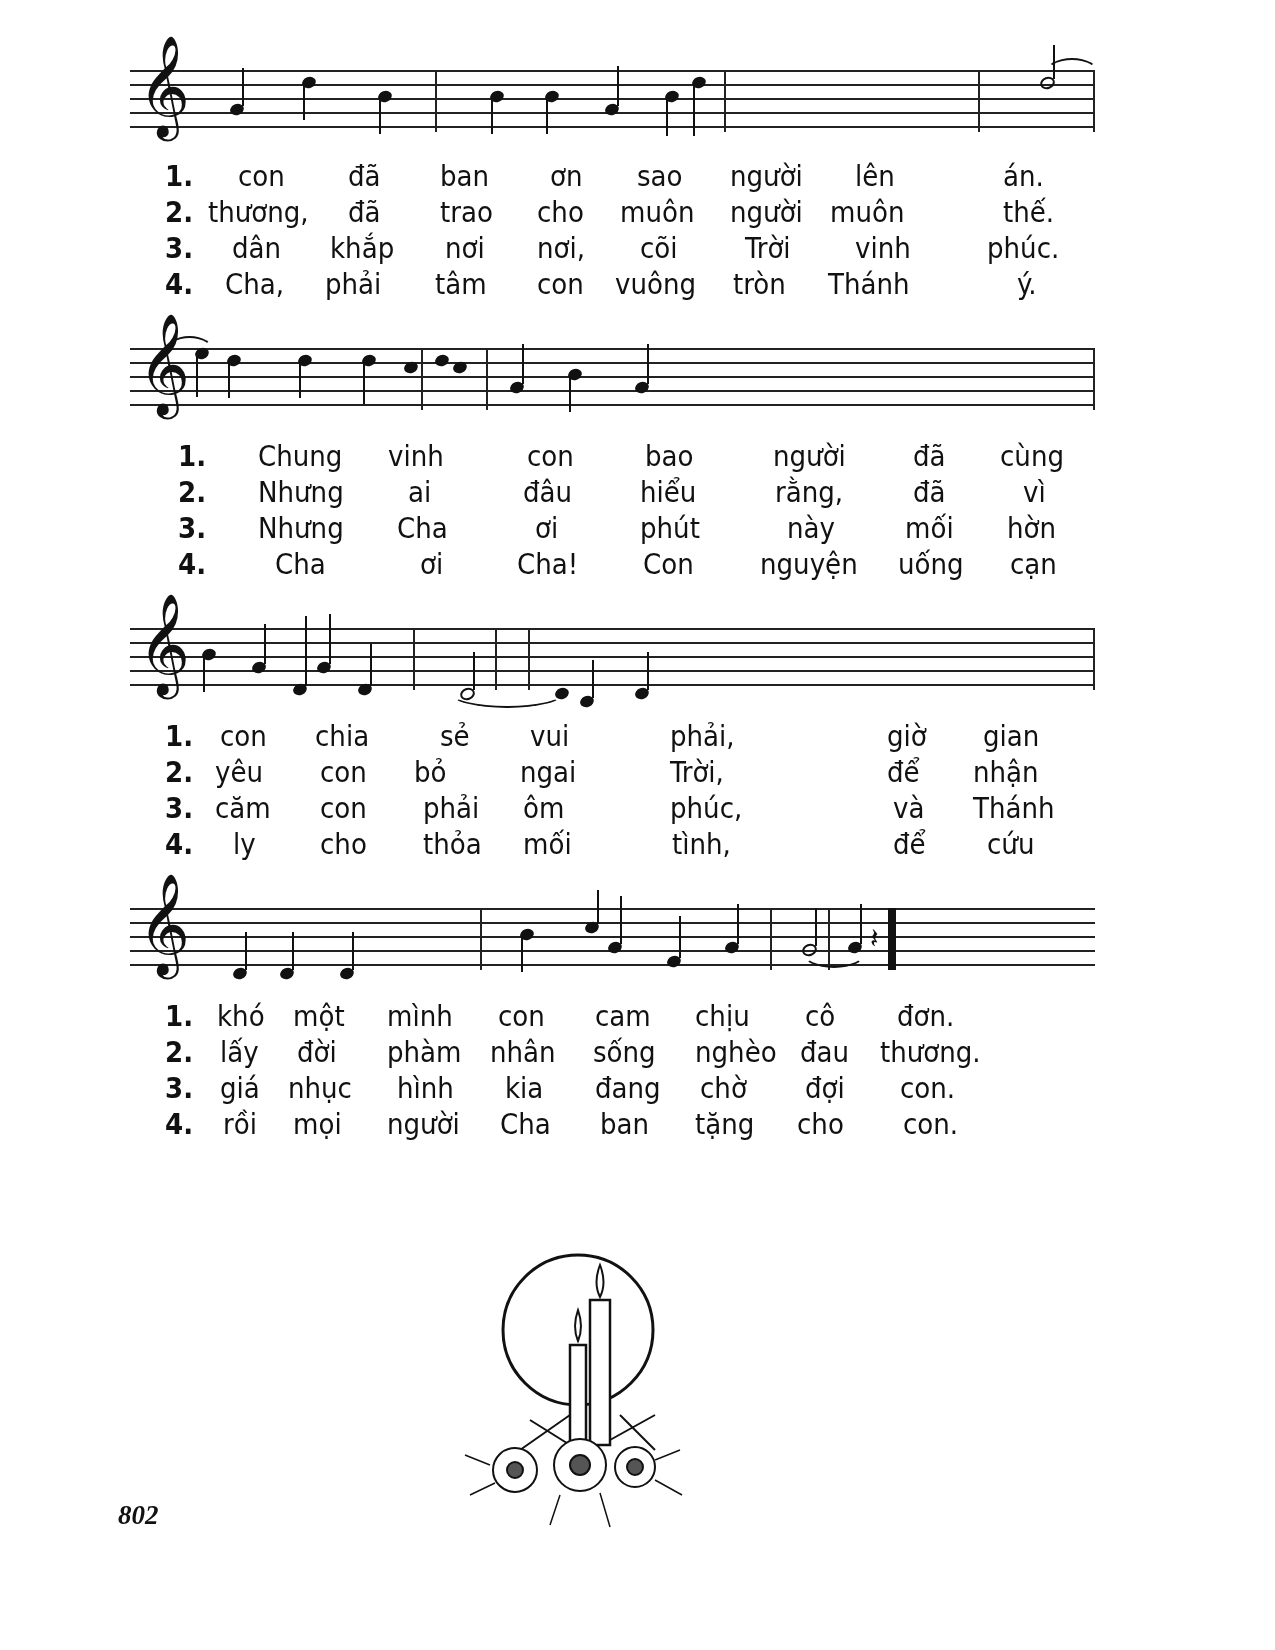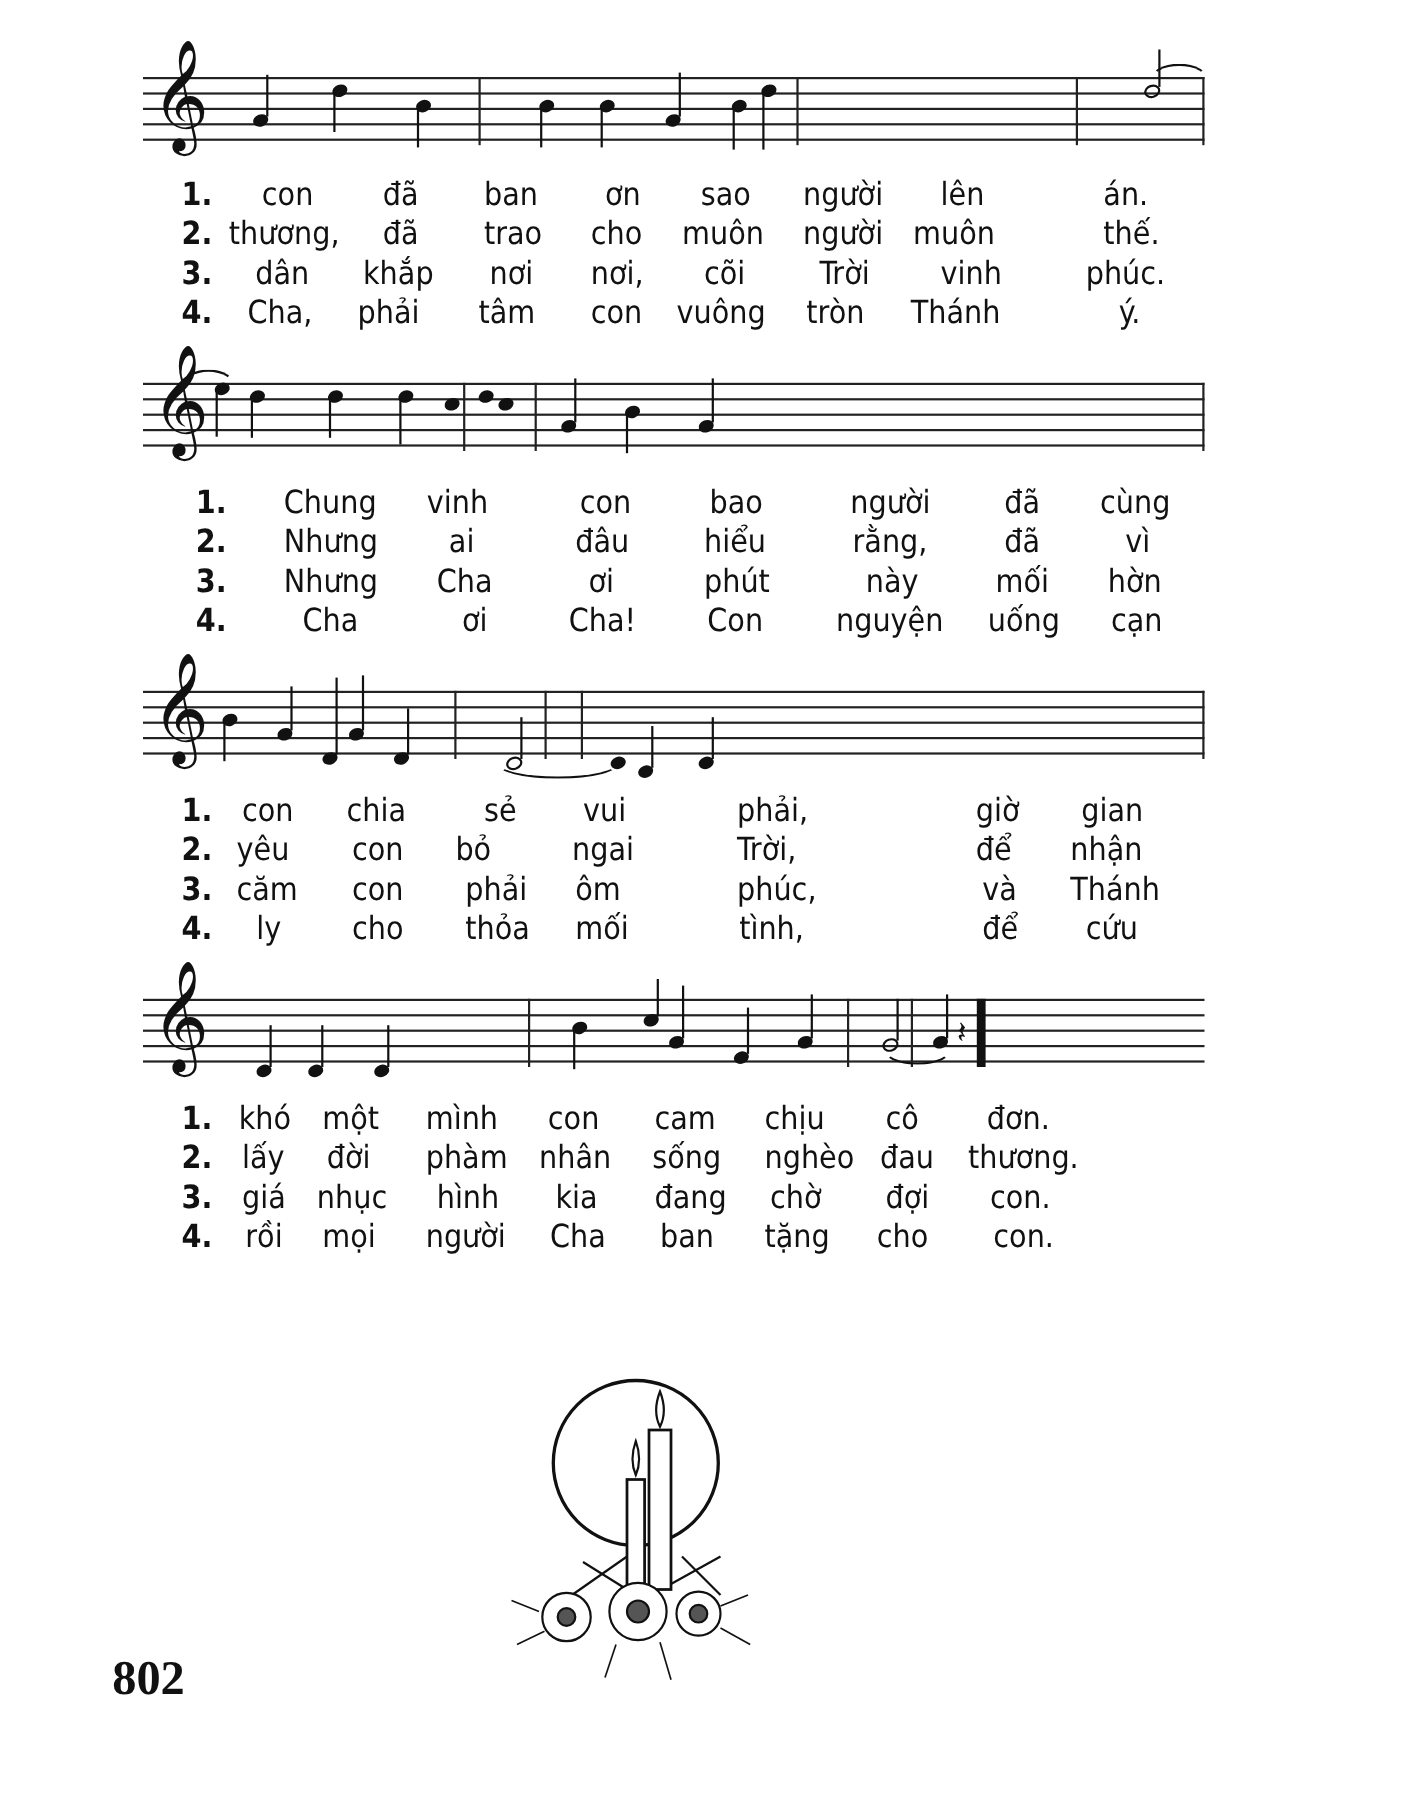--- a/index.html
+++ b/index.html
@@ -12,21 +12,21 @@
   .finalbar { position:absolute; top:0; width:8px; height:62px; background:#111; }
   .note { position:absolute; width:14px; height:11px; border-radius:50%; background:#111; transform:rotate(-20deg); }
   .note.half { background:transparent; border:2px solid #111; width:11px; height:8px; }
   .stem { position:absolute; width:2px; background:#111; }
   .tie { position:absolute; border:2px solid #111; border-color:#111 transparent transparent transparent; border-radius:50%; height:26px; }
   .tie.under { border-color:transparent transparent #111 transparent; }
   .lyrics { position:absolute; left:35px; width:940px; font-family:"DejaVu Sans Condensed","DejaVu Sans", sans-serif; font-size:29px; line-height:36px; }
   .lyric-row { position:relative; height:36px; white-space:nowrap; }
   .lyric-row span { position:absolute; top:0; }
   .num { font-weight:bold; }
-  .page-number { position:absolute; left:102px; top:1500px; font-family:"Liberation Serif", serif; font-weight:bold; font-size:44px; }
+  .page-number { position:absolute; left:118px; top:1500px; font-family:"Liberation Serif", serif; font-weight:bold; font-style:italic; font-size:27px; }
   .candle-art { position:absolute; left:460px; top:1245px; width:230px; height:290px; }
 </style>
 </head>
 <body>
 
 <div class="system" style="top:40px;">
   <div class="staff" style="top:30px;">
     <div class="line" style="top:0"></div>
       <div class="line" style="top:14px"></div>
       <div class="line" style="top:28px"></div>

